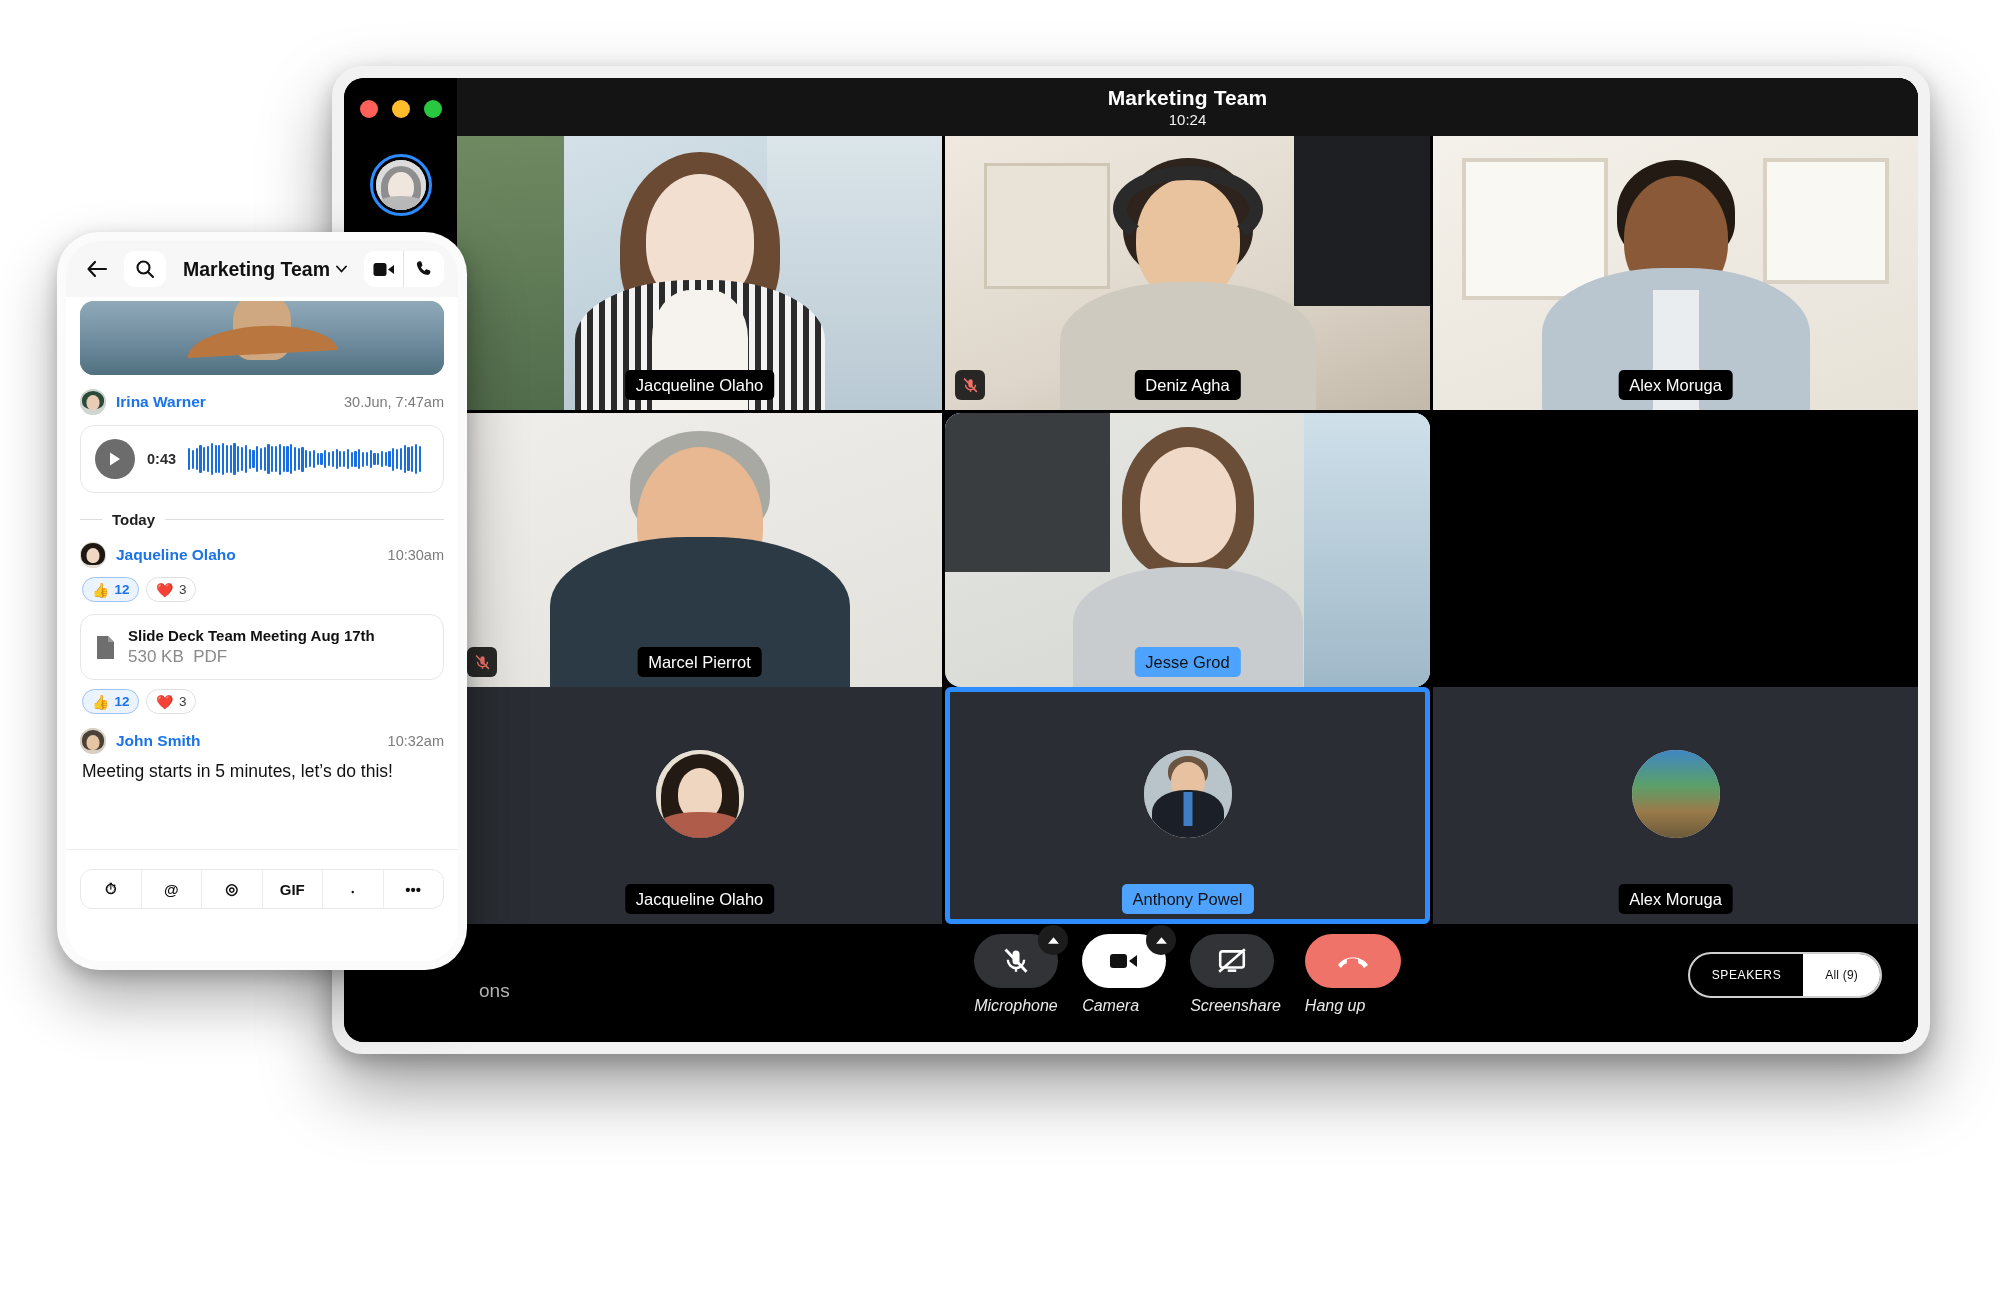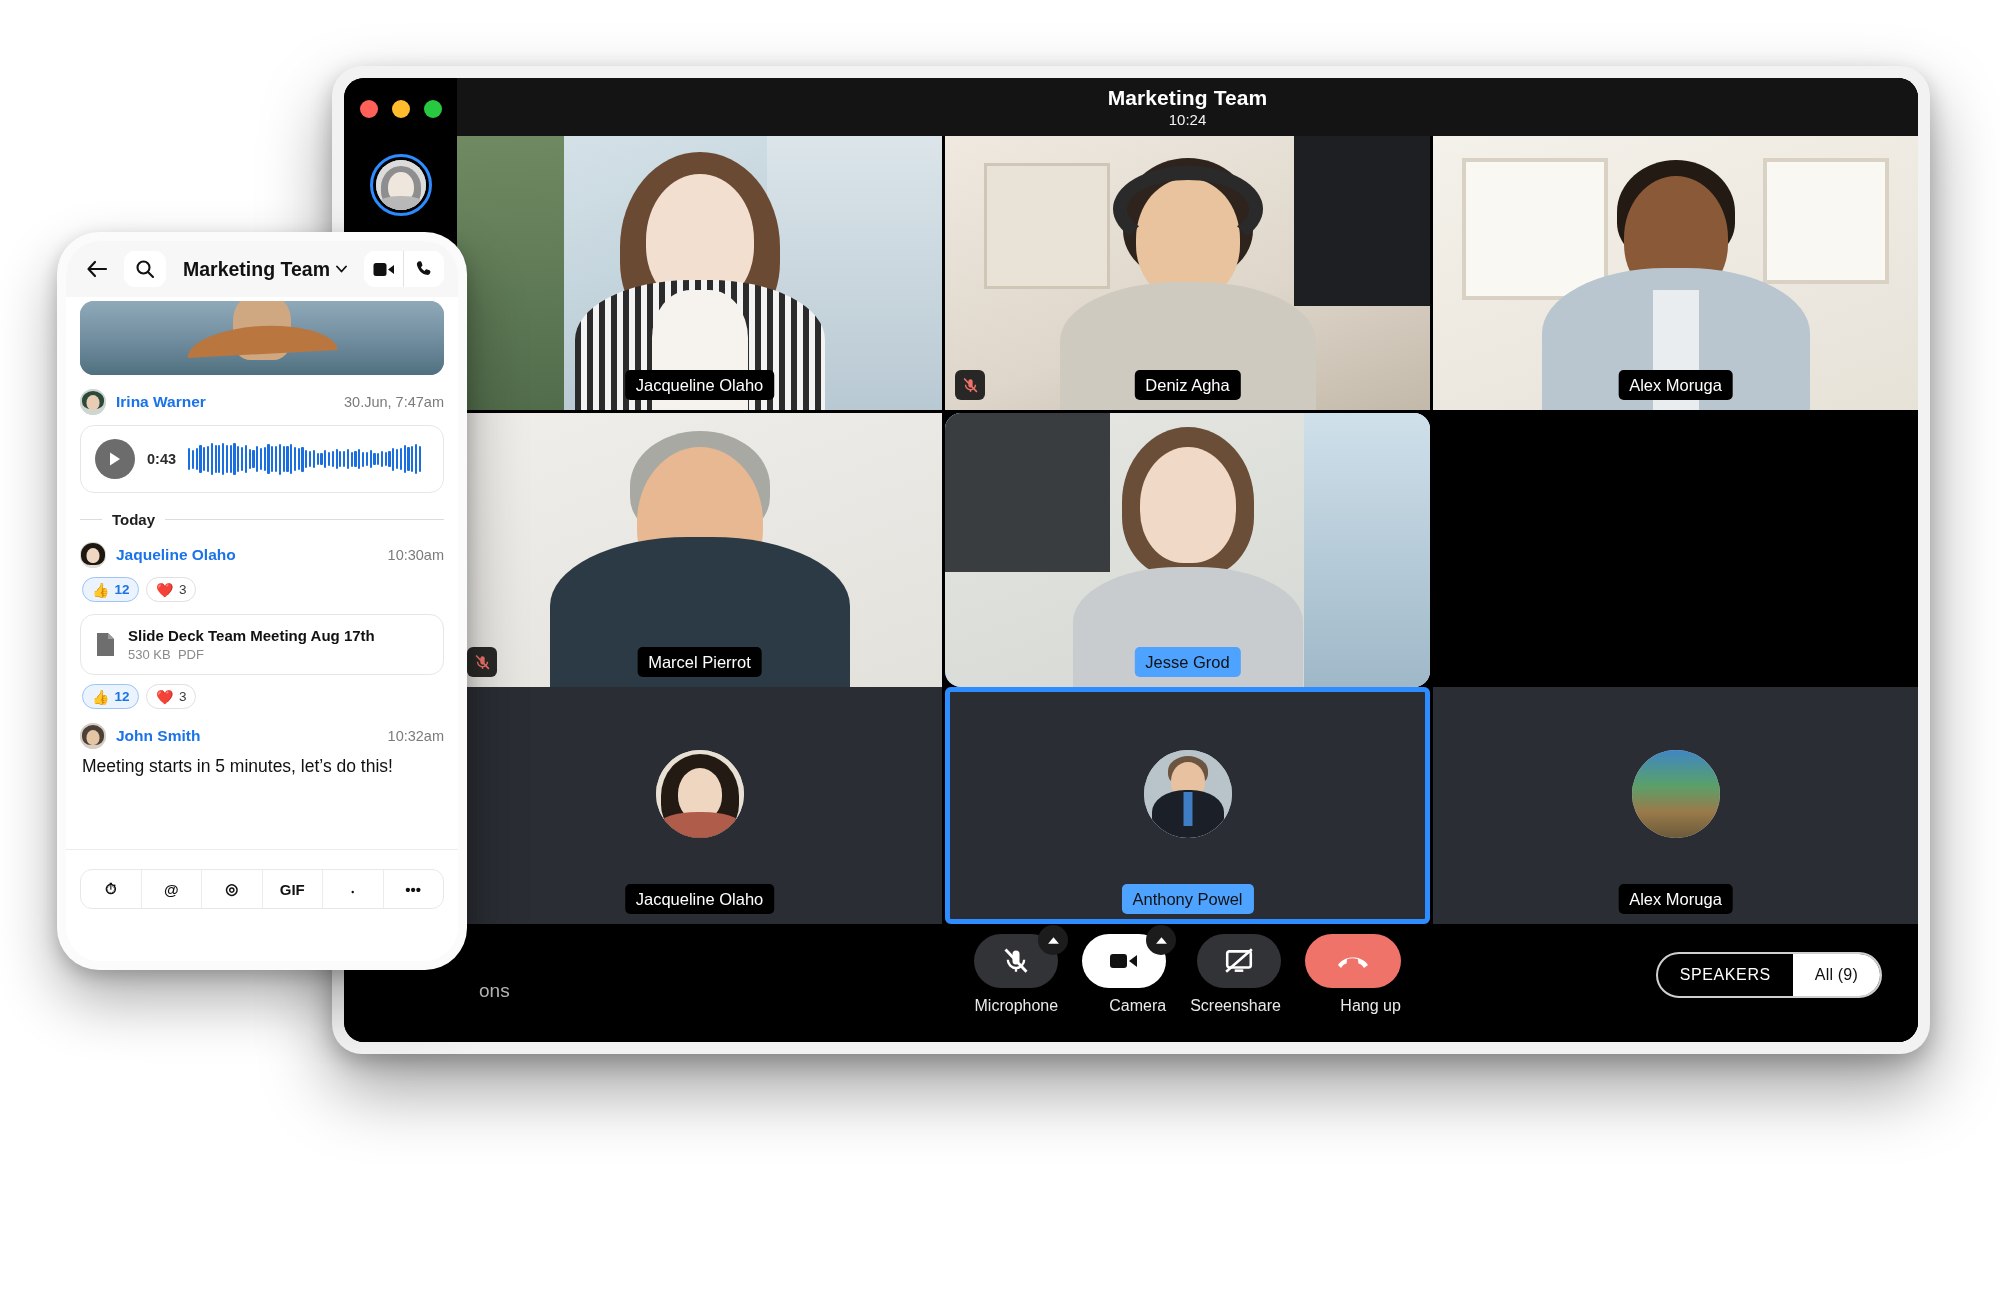--- a/index.html
+++ b/index.html
@@ -122,21 +122,21 @@
     background: #000;
     position: relative;
     display: flex; align-items: flex-start; justify-content: center;
     padding-top: 10px;
   }
   #reactions-ghost {
     position: absolute; left: 22px; bottom: 40px;
     color: #b9b9b9; font-size: 19px;
   }
   .ctrl-group { display: flex; gap: 24px; align-items: flex-start; }
-  .ctrl { display: flex; flex-direction: column; align-items: flex-end; position: relative; }
+  .ctrl { display: flex; flex-direction: column; align-items: flex-start; position: relative; font-style: italic; }
   .ctrl-pill {
     width: 84px; height: 54px; border-radius: 27px;
     background: #313336;
     display: flex; align-items: center; justify-content: center;
     position: relative;
   }
   .ctrl-pill.on { background: #fff; }
   .ctrl-pill.danger { background: #f0736a; width: 96px; }
   .ctrl-caret {
     position: absolute; right: -10px; top: -9px;
@@ -147,21 +147,21 @@
   .ctrl-label { color: #eaeaea; font-size: 16px; margin-top: 9px; }
 
   #view-toggle {
     position: absolute; right: 36px; top: 28px;
     display: flex; align-items: stretch;
     border: 2px solid #cfcfcf; border-radius: 24px;
     overflow: hidden; height: 46px; background: #000;
   }
   #view-toggle .seg {
     display: flex; align-items: center; padding: 0 22px;
-    font-size: 16px; letter-spacing: .6px; color: #fff;
+    font-size: 12px; letter-spacing: .6px; color: #fff;
   }
   #view-toggle .seg.active { background: #fff; color: #111; letter-spacing: .2px; }
 
   
   #phone {
     position: absolute;
     left: 57px; top: 232px;
     width: 410px; height: 738px;
     background: #fbfbfb;
     border-radius: 42px;
@@ -240,21 +240,21 @@
     font-size: 13.5px; color: #3a3a3a;
   }
   .rx.mine { border-color: #9dc4f5; background: #eaf3fe; color: #1a73e8; font-weight: 700; }
   .rx .em { font-size: 14px; line-height: 1; }
 
   .file-card {
     margin-top: 12px; border: 1px solid #e6e6e6; border-radius: 14px;
     padding: 12px 14px; display: flex; align-items: center; gap: 12px; background: #fff;
   }
   .file-meta .fname { font-size: 15px; font-weight: 700; color: #111; }
-  .file-meta .fsub { font-size: 13px; color: #8a8a8a; margin-top: 3px; }
+  .file-meta .fsub { font-size: 17px; color: #8a8a8a; margin-top: 3px; }
 
   #ph-composer { flex: 0 0 112px; background: #fff; border-top: 1px solid #ececec; padding: 10px 14px 8px; }
   .composer-row { display: flex; align-items: center; gap: 10px; height: 46px; }
   .aa-btn {
     width: 42px; height: 34px; border-radius: 10px; border: 1px solid #e6e6e6;
     display: flex; align-items: center; justify-content: center;
     font-size: 15px; font-weight: 700; color: #111;
   }
   .msg-input { flex: 1; font-size: 17px; color: #9a9a9a; }
   .send-btn {

